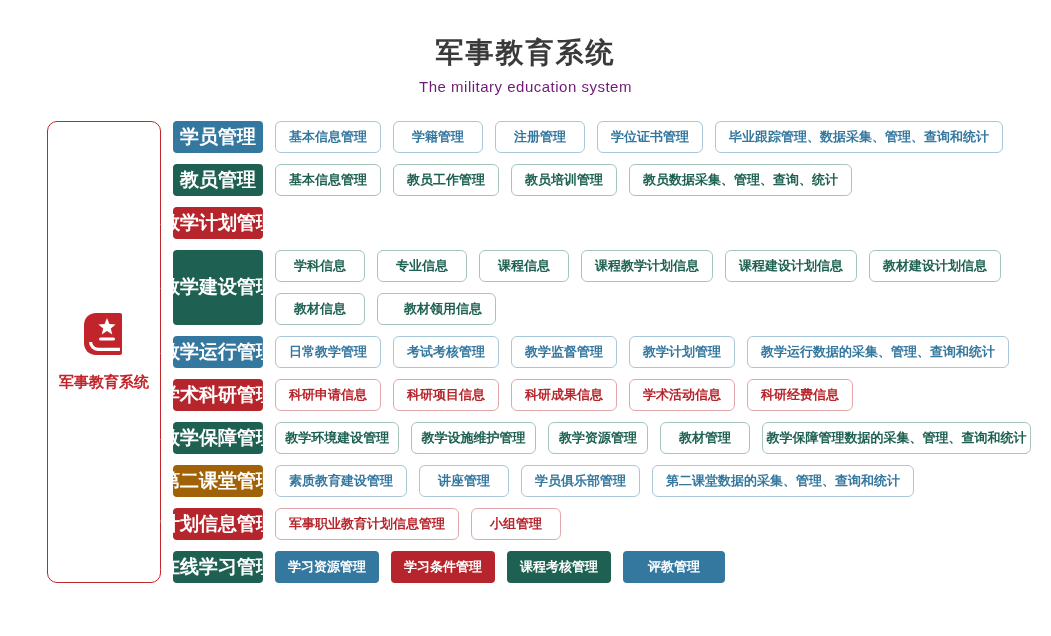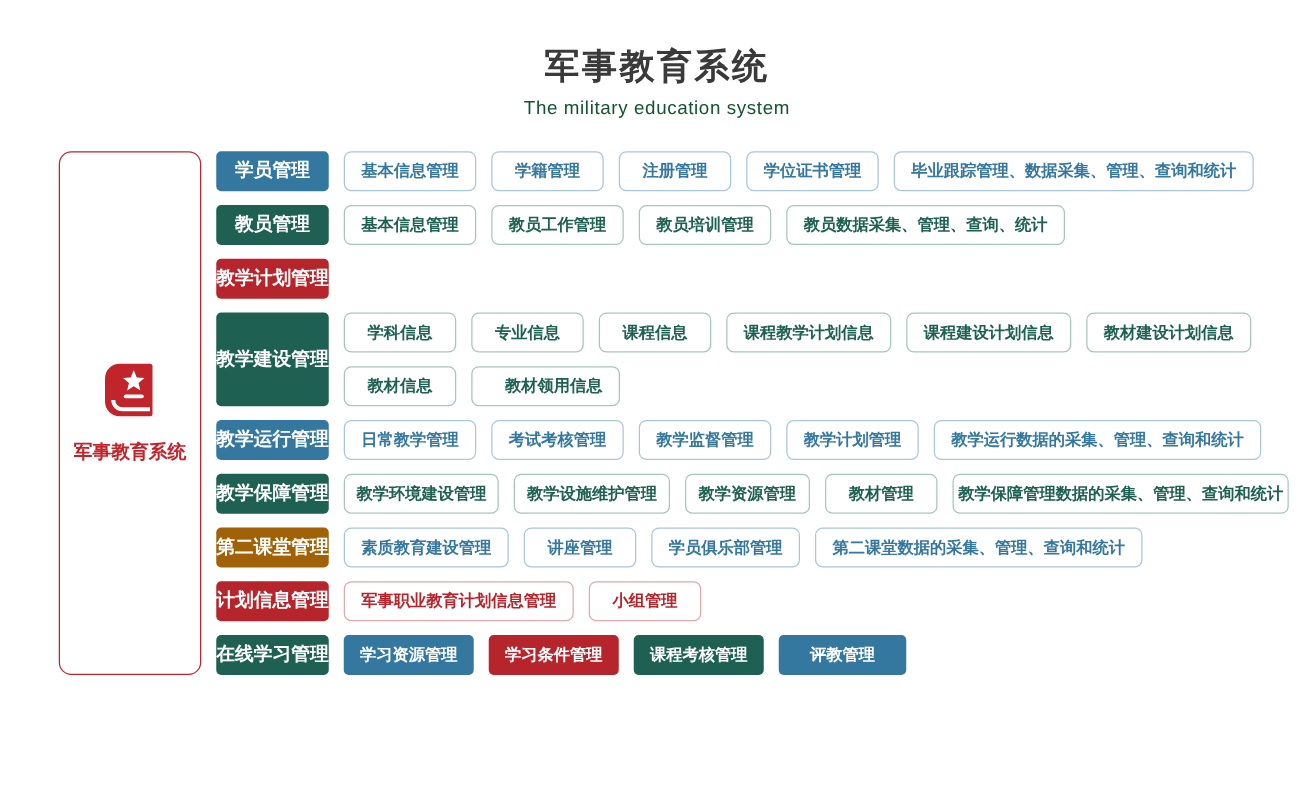--- a/index.html
+++ b/index.html
@@ -11,21 +11,21 @@
     font-family:"Liberation Sans","DejaVu Sans",sans-serif;
     box-sizing:border-box;
     padding-top:38px;
   }
   .header{text-align:center;}
   .title{
     font-size:28px;font-weight:bold;color:#3a3a3a;
     letter-spacing:2px;line-height:1.1;margin:0;
   }
   .subtitle{
-    margin-top:9px;font-size:15px;color:#14532d;letter-spacing:0.5px;
+    margin-top:9px;font-size:15px;color:#701a75;letter-spacing:0.5px;
   }
   .main{
     display:flex;align-items:stretch;
     margin:26px 20px 0 47px;
   }
   .root-node{
     width:112px;flex-shrink:0;
     border:1px solid #c2242b;border-radius:10px;
     display:flex;flex-direction:column;align-items:center;justify-content:center;
     gap:12px;margin-right:12px;background:#fff;
@@ -33,21 +33,21 @@
   .root-label{
     color:#c2242b;font-size:15px;font-weight:bold;white-space:nowrap;
   }
   .rows{
     display:flex;flex-direction:column;gap:11px;flex:1;min-width:0;
   }
   .row{display:flex;align-items:stretch;gap:12px;}
   .cat{
     width:90px;flex-shrink:0;min-height:32px;
     display:flex;align-items:center;justify-content:center;
-    color:#fff;font-size:15px;font-weight:bold;
+    color:#fff;font-size:19px;font-weight:bold;
     border-radius:4px;white-space:nowrap;
   }
   .lines{display:flex;flex-direction:column;gap:11px;flex:1;min-width:0;}
   .line{display:flex;gap:12px;}
   .child{
     height:32px;box-sizing:border-box;
     display:flex;align-items:center;justify-content:center;
     font-size:13px;font-weight:bold;white-space:nowrap;
     padding:0 13px;border-radius:6px;
   }
@@ -125,20 +125,32 @@
             <div class="line">
               <div class="child outline" style="color: rgb(53, 120, 159); border-color: rgb(169, 199, 216);">日常教学管理</div>
               <div class="child outline" style="color: rgb(53, 120, 159); border-color: rgb(169, 199, 216);">考试考核管理</div>
               <div class="child outline" style="color: rgb(53, 120, 159); border-color: rgb(169, 199, 216);">教学监督管理</div>
               <div class="child outline" style="color: rgb(53, 120, 159); border-color: rgb(169, 199, 216);">教学计划管理</div>
               <div class="child outline" style="color: rgb(53, 120, 159); border-color: rgb(169, 199, 216);">教学运行数据的采集、管理、查询和统计</div>
             </div>
           </div>
         </div>
         <div class="row">
+          <div class="cat" style="background: rgb(183, 37, 44);">学术科研管理</div>
+          <div class="lines">
+            <div class="line">
+              <div class="child outline" style="color: rgb(183, 37, 44); border-color: rgb(226, 168, 171);">科研申请信息</div>
+              <div class="child outline" style="color: rgb(183, 37, 44); border-color: rgb(226, 168, 171);">科研项目信息</div>
+              <div class="child outline" style="color: rgb(183, 37, 44); border-color: rgb(226, 168, 171);">科研成果信息</div>
+              <div class="child outline" style="color: rgb(183, 37, 44); border-color: rgb(226, 168, 171);">学术活动信息</div>
+              <div class="child outline" style="color: rgb(183, 37, 44); border-color: rgb(226, 168, 171);">科研经费信息</div>
+            </div>
+          </div>
+        </div>
+        <div class="row">
           <div class="cat" style="background: rgb(30, 97, 82);">教学保障管理</div>
           <div class="lines">
             <div class="line">
               <div class="child outline" style="color: rgb(30, 97, 82); border-color: rgb(166, 198, 186);">教学环境建设管理</div>
               <div class="child outline" style="color: rgb(30, 97, 82); border-color: rgb(166, 198, 186);">教学设施维护管理</div>
               <div class="child outline" style="color: rgb(30, 97, 82); border-color: rgb(166, 198, 186);">教学资源管理</div>
               <div class="child outline" style="color: rgb(30, 97, 82); border-color: rgb(166, 198, 186);">教材管理</div>
               <div class="child outline" style="color: rgb(30, 97, 82); border-color: rgb(166, 198, 186);">教学保障管理数据的采集、管理、查询和统计</div>
             </div>
           </div>

